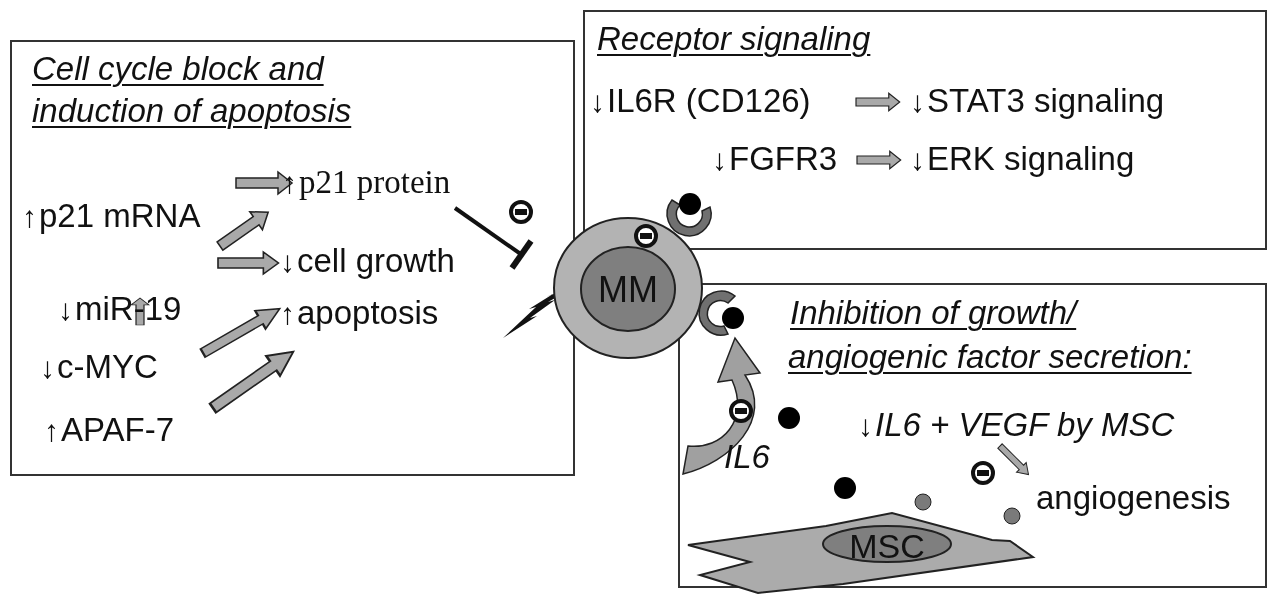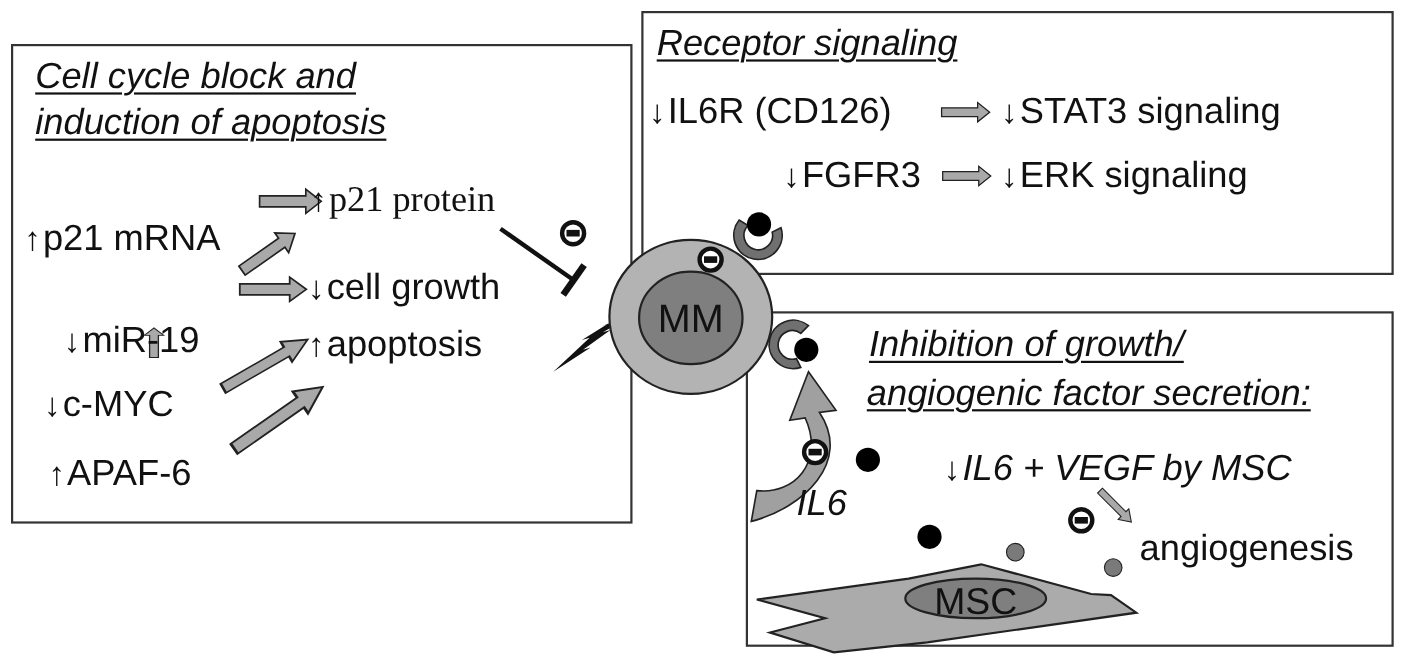--- a/index.html
+++ b/index.html
@@ -91,21 +91,21 @@
 
 <div class="t h" style="left:32px;top:52px;font-style:italic;">Cell cycle block and</div>
 <div class="t h" style="left:32px;top:94px;">induction of apoptosis</div>
 
 <div class="t" style="left:22px;top:166px;margin-top:33px;"><span class="arr">↑</span><span>p21 mRNA</span></div>
 <div class="t" style="left:282px;top:166px;font-family:Liberation Serif, serif;"><span class="arr">↑</span><span>p21 protein</span></div>
 <div class="t" style="left:58px;top:244px;margin-top:48px;"><span class="arr">↓</span><span>miR-19</span></div>
 <div class="t" style="left:280px;top:244px;"><span class="arr">↓</span><span>cell growth</span></div>
 <div class="t" style="left:280px;top:296px;"><span class="arr">↑</span><span>apoptosis</span></div>
 <div class="t" style="left:40px;top:350px;"><span class="arr">↓</span><span>c-MYC</span></div>
-<div class="t" style="left:44px;top:413px;"><span class="arr">↑</span><span>APAF-6</span></div>
+<div class="t" style="left:44px;top:413px;"><span class="arr">↑</span><span>APAF-7</span></div>
 
 <div class="t h" style="left:597px;top:22px;">Receptor signaling</div>
 <div class="t" style="left:590px;top:84px;"><span class="arr">↓</span><span>IL6R (CD126)</span></div>
 <div class="t" style="left:910px;top:84px;"><span class="arr">↓</span><span>STAT3 signaling</span></div>
 <div class="t" style="left:700px;top:142px;margin-left:12px;"><span class="arr">↓</span><span>FGFR3</span></div>
 <div class="t" style="left:910px;top:142px;text-align:center;"><span class="arr">↓</span><span>ERK signaling</span></div>
 
 <div class="t h" style="left:790px;top:296px;">Inhibition of growth/</div>
 <div class="t h" style="left:788px;top:340px;">angiogenic factor secretion:</div>
 <div class="t" style="left:858px;top:408px;font-style:italic;"><span class="arr">↓</span><span>IL6 + VEGF by MSC</span></div>

